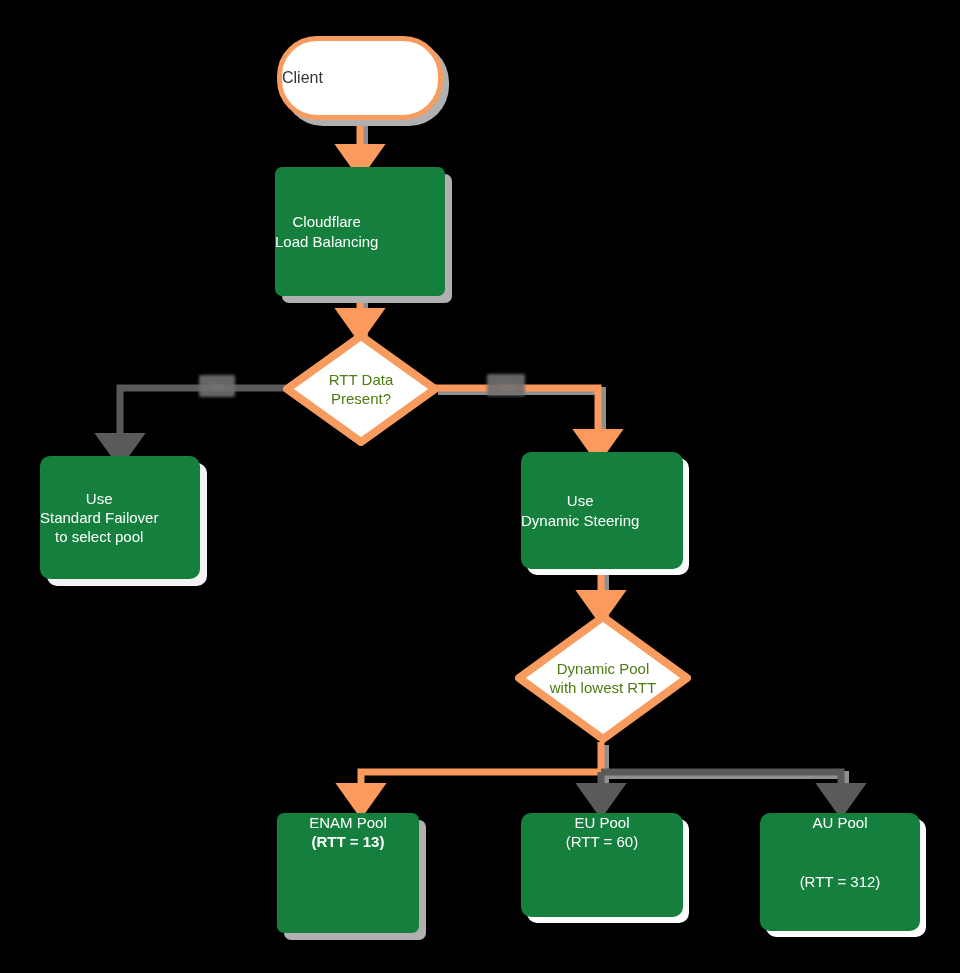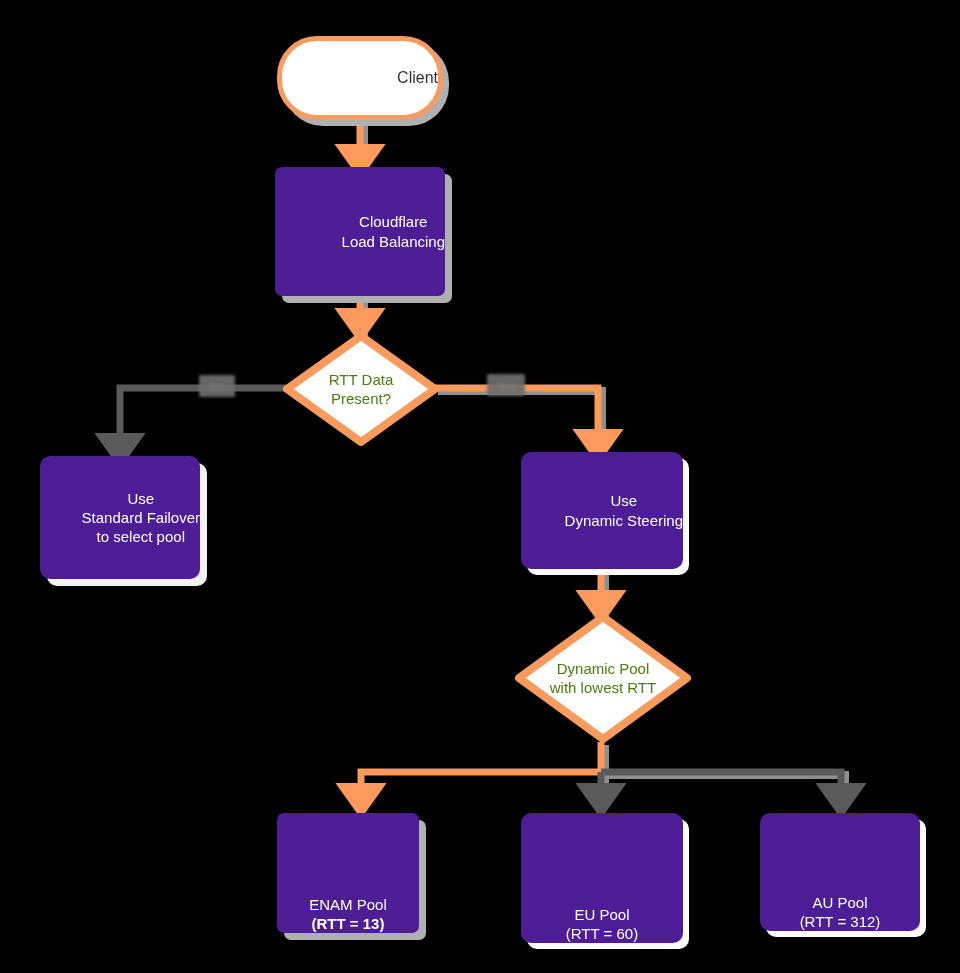--- a/index.html
+++ b/index.html
@@ -28,33 +28,33 @@
     height: 973px;
     pointer-events: none;
   }
 
   
   .node {
     position: absolute;
     box-sizing: border-box;
     display: flex;
     align-items: center;
-    justify-content: flex-end;
+    justify-content: flex-start;
     text-align: center;
     line-height: 1.28;
     z-index: 3;
   }
   .node .label {
     display: block;
     white-space: pre-line;
   }
 
   
   .box {
-    background: #4c1d95;
+    background: #15803d;
     color: #ffffff;
     font-size: 15px;
     border-radius: 7px;
     box-shadow: 7px 7px 0 0 #b0b0b0;
   }
   
   .box.light-shadow {
     box-shadow: 7px 7px 0 0 #f2f2f2;
     border-radius: 10px;
   }
@@ -199,23 +199,23 @@
     </svg>
     <div class="diamond-text">Dynamic Pool
 with lowest RTT</div>
   </div>
 
   <div class="node box" style="left:277px; top:813px; width:142px; height:120px; flex-direction:column;">
     <span class="label">ENAM Pool</span>
     <span class="label bold">(RTT = 13)</span>
   </div>
 
-  <div class="node box soft" style="left:521px; top:813px; width:162px; height:130px; flex-direction:column;">
+  <div class="node box soft" style="left:521px; top:813px; width:162px; height:104px; flex-direction:column;">
     <span class="label">EU Pool</span>
     <span class="label">(RTT = 60)</span>
   </div>
 
-  <div class="node box soft" style="left:760px; top:813px; width:160px; height:118px; flex-direction:column;">
+  <div class="node box soft" style="left:760px; top:813px; width:160px; height:118px; flex-direction:column;gap:40px;">
     <span class="label">AU Pool</span>
     <span class="label">(RTT = 312)</span>
   </div>
 
 </div>
 
 </body></html>

